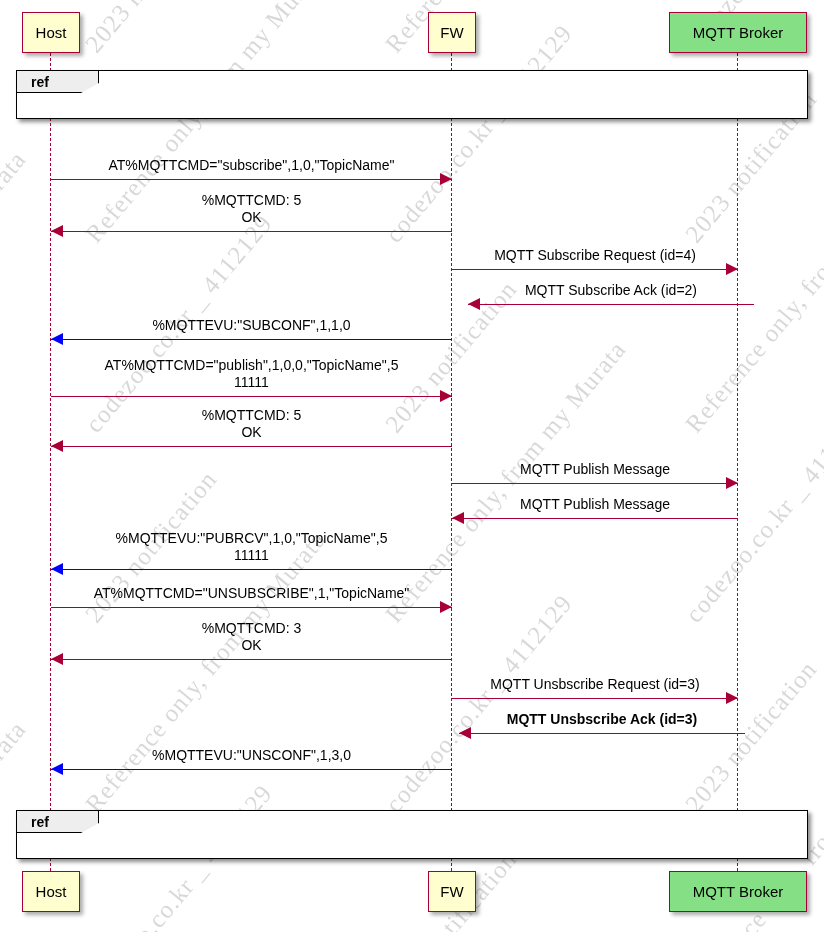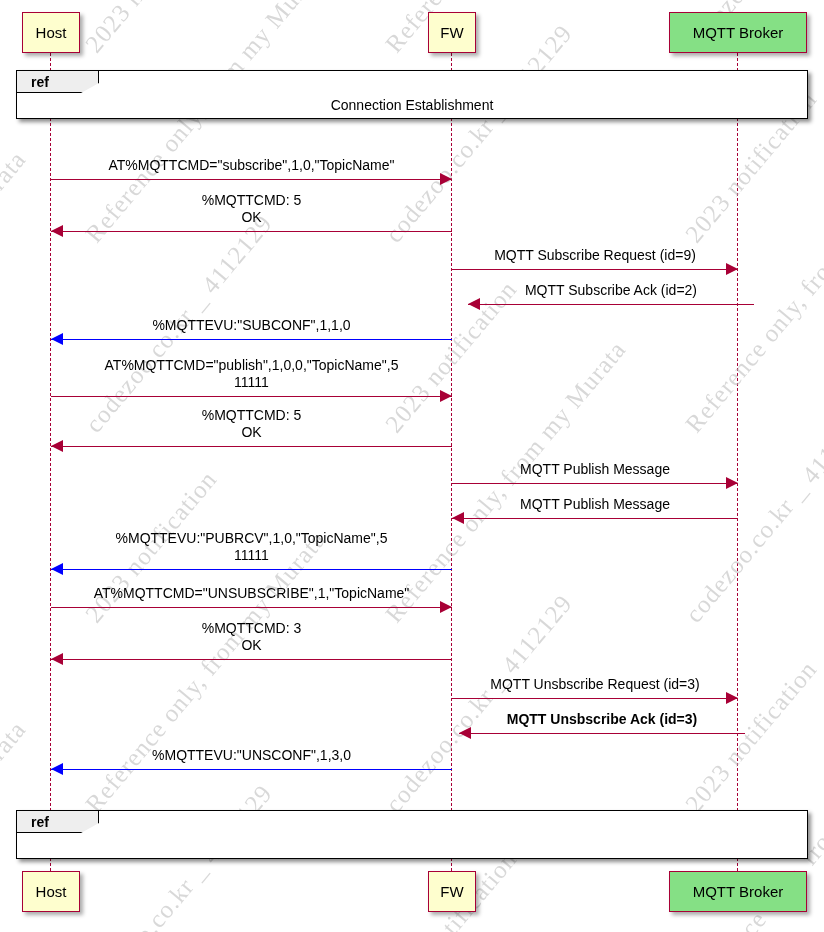--- a/index.html
+++ b/index.html
@@ -134,21 +134,20 @@
 
   <div id="lifelines">
       <div class="lifeline" style="left: 50px; top: 53px; height: 818px;"></div>
       <div class="lifeline" style="left: 451px; top: 53px; height: 818px;"></div>
       <div class="lifeline" style="left: 737px; top: 53px; height: 818px;"></div>
     </div>
   <div id="fragments">
       <div class="ref-box" style="left: 16px; top: 70px; width: 792px; height: 49px;">
         <div class="ref-tag"></div>
         <div class="ref-tag-label">ref</div>
-        <div class="ref-title" style="top: 25.5px;">Connection Establishment</div>
       </div>
       <div class="ref-box" style="left: 16px; top: 810px; width: 792px; height: 49px;">
         <div class="ref-tag"></div>
         <div class="ref-tag-label">ref</div>
       </div>
     </div>
   <div id="messages">
       <div class="msg" style="left: 51px; top: 179px; width: 401px; height: 1px;">
         <div class="line" style="width: 401px;"></div>
         <div class="head right" style="left: 389px;"></div>
@@ -156,21 +155,21 @@
       </div>
       <div class="msg" style="left: 51px; top: 231px; width: 401px; height: 1px;">
         <div class="line" style="width: 401px;"></div>
         <div class="head left" style="left: 0px;"></div>
         <div class="label" style="width: 401px; left: 0px; top: -39px;">%MQTTCMD: 5
 OK</div>
       </div>
       <div class="msg" style="left: 452px; top: 269px; width: 286px; height: 1px;">
         <div class="line" style="width: 286px;"></div>
         <div class="head right" style="left: 274px;"></div>
-        <div class="label" style="width: 286px; left: 0px; top: -22px;">MQTT Subscribe Request (id=9)</div>
+        <div class="label" style="width: 286px; left: 0px; top: -22px;">MQTT Subscribe Request (id=4)</div>
       </div>
       <div class="msg" style="left: 468px; top: 304px; width: 286px; height: 1px;">
         <div class="line" style="width: 286px;"></div>
         <div class="head left" style="left: 0px;"></div>
         <div class="label" style="width: 286px; left: 0px; top: -22px;">MQTT Subscribe Ack (id=2)</div>
       </div>
       <div class="msg blue" style="left: 51px; top: 339px; width: 401px; height: 1px;">
         <div class="line" style="width: 401px;"></div>
         <div class="head left" style="left: 0px;"></div>
         <div class="label" style="width: 401px; left: 0px; top: -22px;">%MQTTEVU:"SUBCONF",1,1,0</div>

